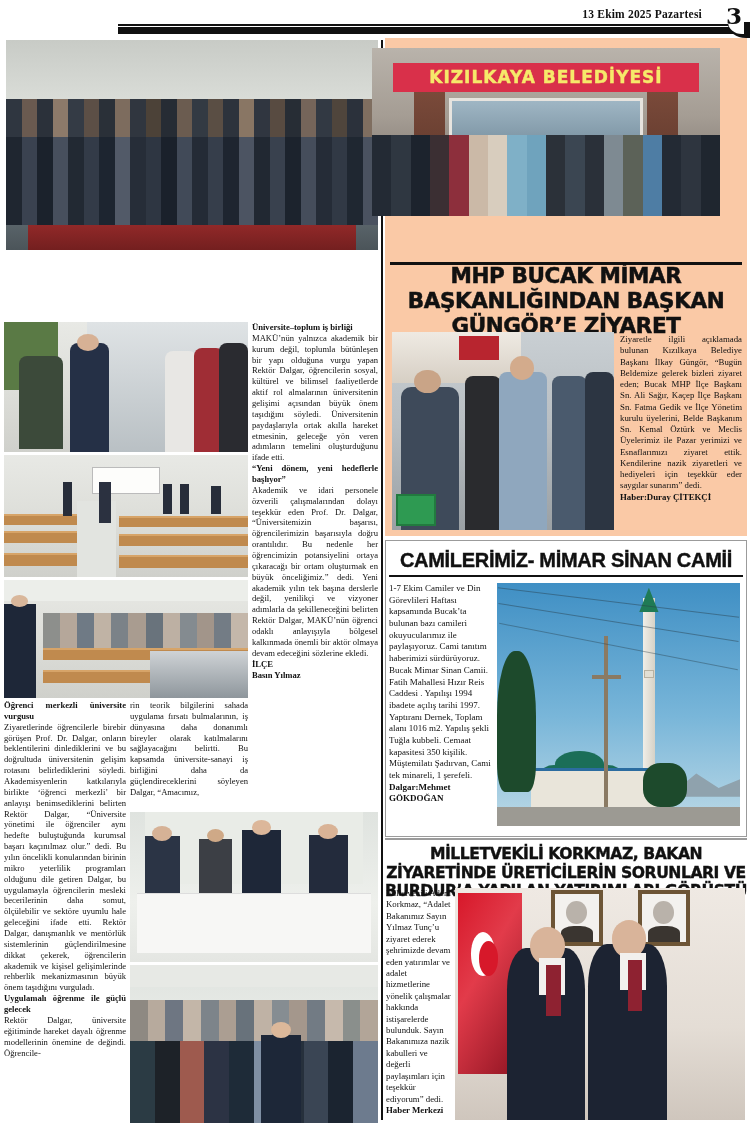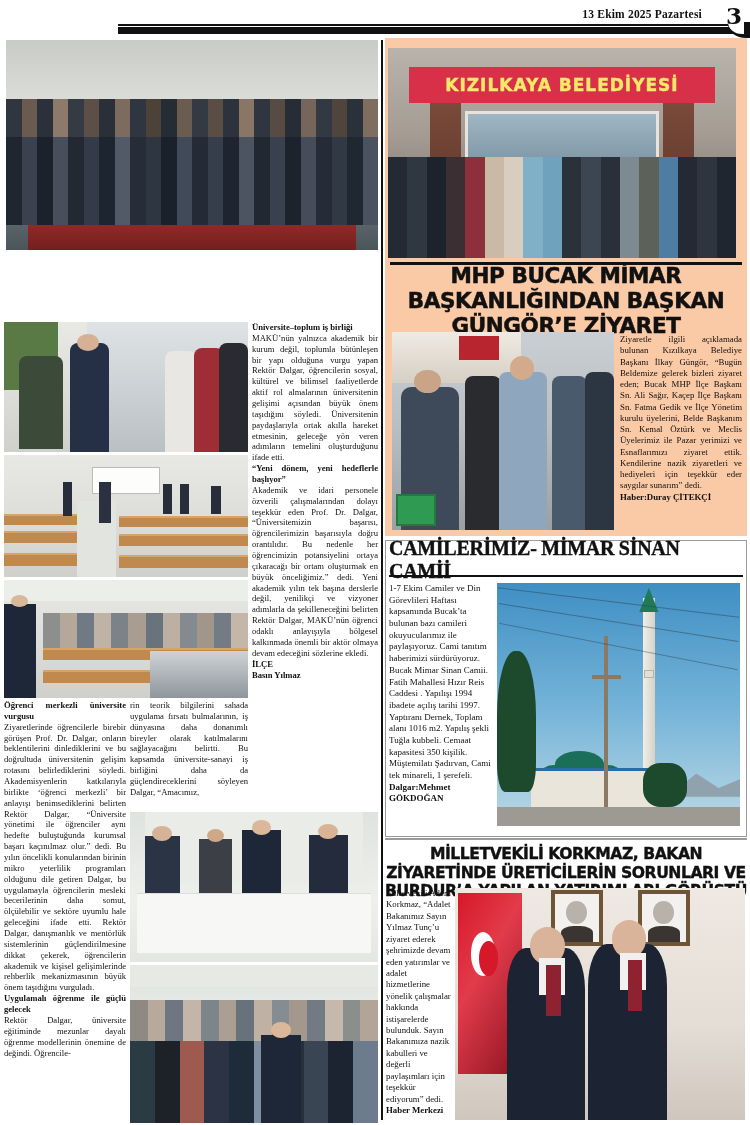--- a/index.html
+++ b/index.html
@@ -169,21 +169,21 @@
     background: #111;
   }
 
   
   .mhp-band {
     position: absolute;
     left: 385px; top: 38px;
     width: 362px; height: 498px;
     background: #fac9a6;
   }
-  .mhp-photo { left: 388px; top: 48px; width: 348px; height: 210px; }
+  .mhp-photo { left: 372px; top: 48px; width: 348px; height: 168px; }
   .bld-facade { position:absolute; inset:0; background:linear-gradient(180deg,#b9b3ab 0%,#a59d94 40%,#6d665f 100%); }
   .bld-sign {
     position:absolute; left:6%; top:9%; width:88%; height:17%;
     background:#d9304a;
     display:flex; align-items:center; justify-content:center;
     color:#f6e96a;
     font-family:"DejaVu Sans", sans-serif;
     font-weight:bold;
     font-size:17px;
     letter-spacing:1px;
@@ -230,21 +230,21 @@
     border: 1.5px solid #9b9b9b;
     background: #ffffff;
   }
   .cami-title-bar {
     position: absolute;
     left: 389px; top: 545px; width: 354px; height: 32px;
     display: flex; align-items: center; justify-content: center;
     border-bottom: 2.5px solid #111;
   }
   .cami-title {
-    font-family: Liberation Serif, serif;
+    font-family: Liberation Sans, sans-serif;
     font-weight: bold;
     font-size: 20px;
     color: #111;
     letter-spacing: -0.3px;
     -webkit-text-stroke: 0.4px #111;
   }
   .cami-text {
     position: absolute;
     left: 389px; top: 583px; width: 104px;
     font-family: "Liberation Serif", serif;
@@ -438,21 +438,21 @@
     <span class="subhead">“Yeni dönem, yeni hedeflerle başlıyor”</span>
     <span>Akademik ve idari personele özverili çalışmalarından dolayı teşekkür eden Prof. Dr. Dalgar, “Üniversitemizin başarısı, öğrencilerimizin başarısıyla doğru orantılıdır. Bu nedenle her öğrencimizin potansiyelini ortaya çıkaracağı bir ortam oluşturmak en büyük önceliğimiz.” dedi. Yeni akademik yılın tek başına derslerle değil, yenilikçi ve vizyoner adımlarla da şekilleneceğini belirten Rektör Dalgar, MAKÜ’nün öğrenci odaklı anlayışıyla bölgesel kalkınmada önemli bir aktör olmaya devam edeceğini sözlerine ekledi.</span>
     <span class="byline">İLÇE</span>
     <span class="byline">Basın Yılmaz</span>
   </div>
 
   <div class="col-l-text">
     <span class="subhead">Öğrenci merkezli üniversite vurgusu</span>
     <span>Ziyaretlerinde öğrencilerle birebir görüşen Prof. Dr. Dalgar, onların beklentilerini dinlediklerini ve bu doğrultuda üniversitenin gelişim rotasını belirlediklerini söyledi. Akademisyenlerin katkılarıyla birlikte ‘öğrenci merkezli’ bir anlayışı benimsediklerini belirten Rektör Dalgar, “Üniversite yönetimi ile öğrenciler aynı hedefte buluştuğunda kurumsal başarı kaçınılmaz olur.” dedi. Bu yılın öncelikli konularından birinin mikro yeterlilik programları olduğunu dile getiren Dalgar, bu uygulamayla öğrencilerin mesleki becerilerinin daha somut, ölçülebilir ve sektöre uyumlu hale geleceğini ifade etti. Rektör Dalgar, danışmanlık ve mentörlük sistemlerinin güçlendirilmesine dikkat çekerek, öğrencilerin akademik ve kişisel gelişimlerinde rehberlik mekanizmasının büyük önem taşıdığını vurguladı.</span>
     <span class="subhead">Uygulamalı öğrenme ile güçlü gelecek</span>
-    <span>Rektör Dalgar, üniversite eğitiminde mezunlar dayalı öğrenme modellerinin önemine de değindi. Öğrencile-</span>
+    <span>Rektör Dalgar, üniversite eğitiminde hareket dayalı öğrenme modellerinin önemine de değindi. Öğrencile-</span>
   </div>
 
   <div class="col-m-text">
     <span>rin teorik bilgilerini sahada uygulama fırsatı bulmalarının, iş dünyasına daha donanımlı bireyler olarak katılmalarını sağlayacağını belirtti. Bu kapsamda üniversite-sanayi iş birliğini daha da güçlendireceklerini söyleyen Dalgar, “Amacımız,</span>
   </div>
 
   <div class="photo photo-d">
     <div class="meeting-bg"></div>
     <div style="position:absolute;left:6%;top:0;width:88%;height:48%;background:#e9ece7;"></div>
     <div style="position:absolute;left:6%;top:16%;width:14%;height:42%;background:#2b3445;"></div>

